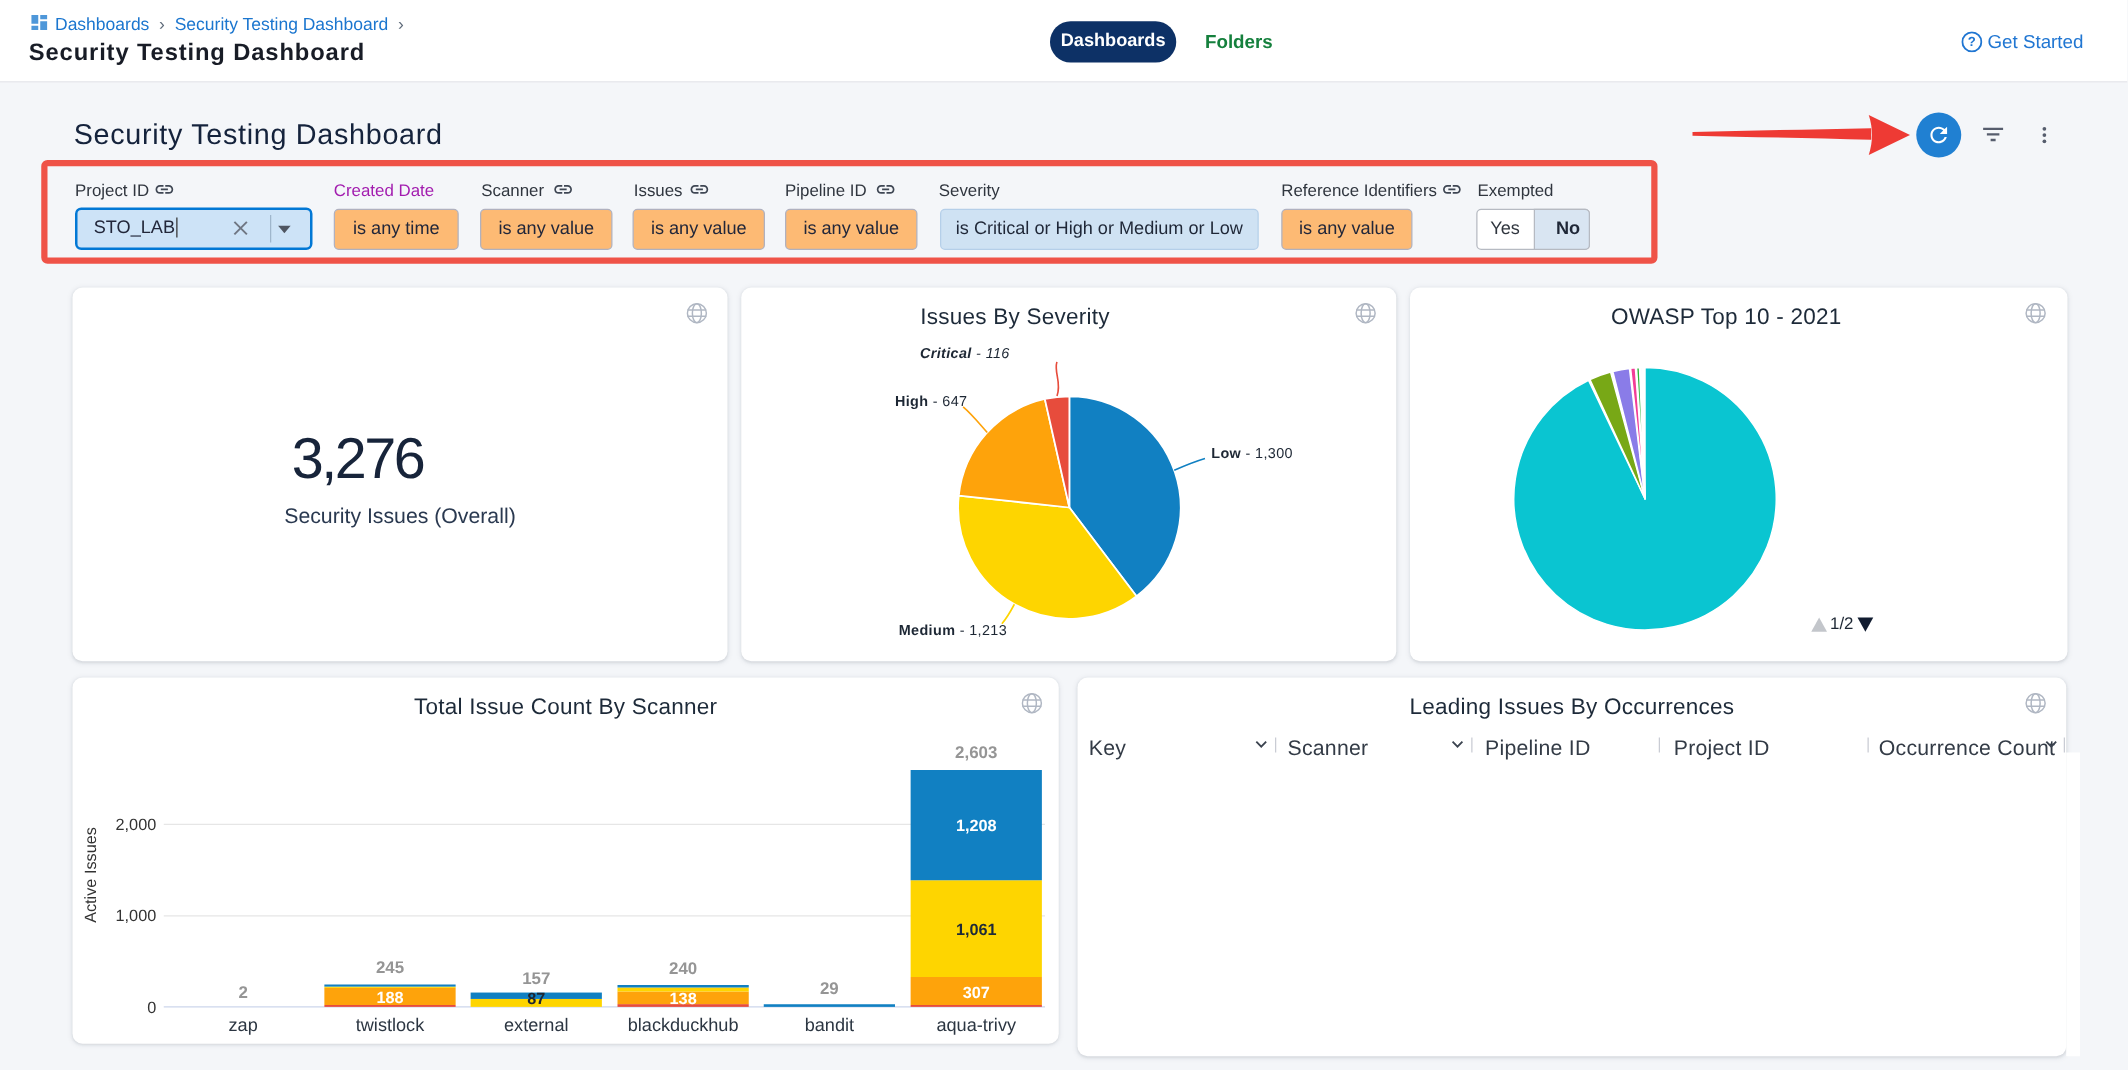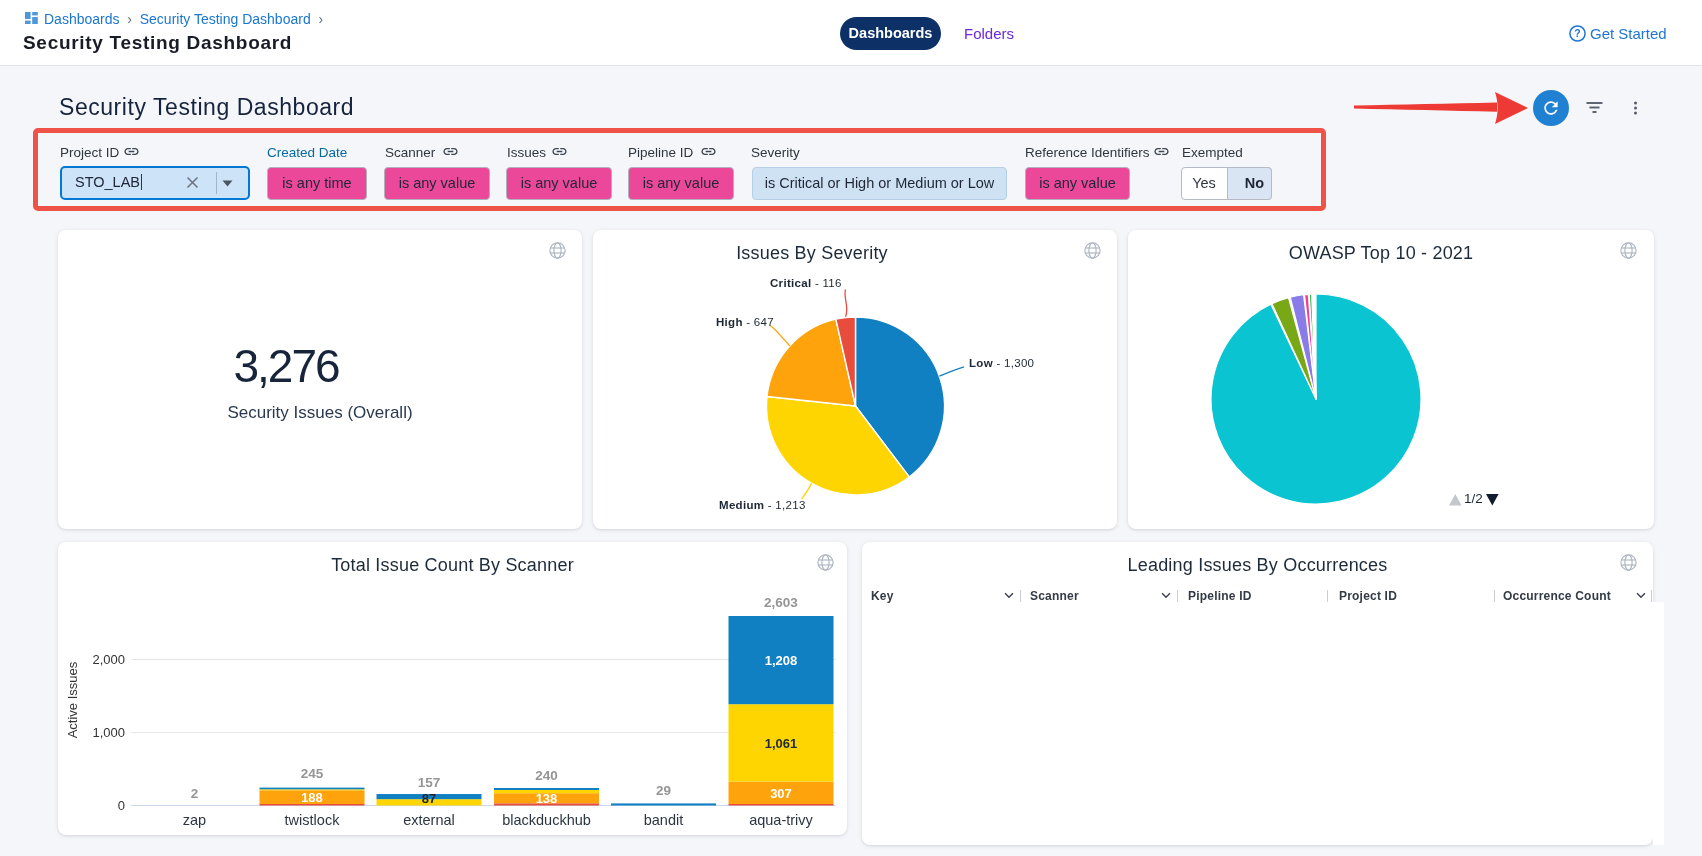--- a/index.html
+++ b/index.html
@@ -18,21 +18,21 @@
 <svg class="abs" style="left:25px;top:12px;" width="13" height="12" viewBox="0 0 13 12">
   <rect x="0" y="0" width="5.6" height="7" fill="#4e97d9"></rect>
   <rect x="0" y="8.6" width="5.6" height="3.4" fill="#4e97d9"></rect>
   <rect x="7.2" y="0" width="5.6" height="3.4" fill="#4e97d9"></rect>
   <rect x="7.2" y="5" width="5.6" height="7" fill="#4e97d9"></rect>
 </svg>
 <div class="abs" style="left:44px;top:11px;font-size:14px;color:#1b76cf;">Dashboards&nbsp;&nbsp;<span style="color:#5f6b7a;">›</span>&nbsp;&nbsp;Security Testing Dashboard&nbsp;&nbsp;<span style="color:#5f6b7a;">›</span></div>
 <div class="abs" style="left:23px;top:32px;font-size:19px;font-weight:bold;letter-spacing:.7px;color:#181c26;">Security Testing Dashboard</div>
 
 <div class="abs" style="left:840px;top:17px;width:101px;height:33px;background:#0d3166;border-radius:17px;color:#fff;font-size:14.5px;font-weight:bold;text-align:center;line-height:33px;">Dashboards</div>
-<div class="abs" style="left:964px;top:25px;font-size:15px;color:#6d28d9;">Folders</div>
+<div class="abs" style="left:964px;top:25px;font-size:15px;color:#15803d;font-weight:bold;">Folders</div>
 
 <svg class="abs" style="left:1569px;top:25px;" width="17" height="17" viewBox="0 0 17 17">
   <circle cx="8.5" cy="8.5" r="7.6" fill="none" stroke="#2076d2" stroke-width="1.5"></circle>
   <text x="8.5" y="12.2" font-size="10.5" font-weight="bold" fill="#2076d2" text-anchor="middle" font-family="Liberation Sans">?</text>
 </svg>
 <div class="abs" style="left:1590px;top:25px;font-size:15px;color:#2076d2;">Get Started</div>
 
 <div class="abs" style="left:59px;top:94px;font-size:23px;font-weight:500;letter-spacing:.55px;color:#15233c;">Security Testing Dashboard</div>
 
 <div class="abs" style="left:1533px;top:90px;width:36px;height:36px;border-radius:50%;background:#2080d2;"></div>
@@ -51,21 +51,21 @@
 </svg>
 
 <svg class="abs" style="left:1350px;top:86px;" width="182" height="44" viewBox="0 0 182 44">
   <path d="M4,19.5 C50,18.5 100,17.5 147,16.5 L147,25.8 C100,24.5 50,23.5 4,22.5 Z" fill="#ee3a34"></path>
   <path d="M145,6 L178,22 L145,38 C148.5,27 148.5,17 145,6 Z" fill="#ee3a34"></path>
 </svg>
 
 <div class="abs" style="left:33px;top:128px;width:1293px;height:83px;border:5px solid #ef5348;border-radius:5px;"></div>
 
 <div class="abs" style="left:60px;top:145px;font-size:13.5px;color:#30363f;">Project ID</div>
-<div class="abs" style="left:267px;top:145px;font-size:13.5px;color:#0369a1;">Created Date</div>
+<div class="abs" style="left:267px;top:145px;font-size:13.5px;color:#a21caf;">Created Date</div>
 <div class="abs" style="left:385px;top:145px;font-size:13.5px;color:#30363f;">Scanner</div>
 <div class="abs" style="left:507px;top:145px;font-size:13.5px;color:#30363f;">Issues</div>
 <div class="abs" style="left:628px;top:145px;font-size:13.5px;color:#30363f;">Pipeline ID</div>
 <div class="abs" style="left:751px;top:145px;font-size:13.5px;color:#30363f;">Severity</div>
 <div class="abs" style="left:1025px;top:145px;font-size:13.5px;color:#30363f;">Reference Identifiers</div>
 <div class="abs" style="left:1182px;top:145px;font-size:13.5px;color:#30363f;">Exempted</div>
 
 <svg class="abs" style="left:123px;top:143px;" width="17" height="17" viewBox="0 0 24 24">
     <use href="#linkicon"></use>
   </svg>
@@ -116,21 +116,21 @@
     <path d="M262.5,176.0 L262.50,87.00 A89,89 0 0 1 316.24,246.94 Z" fill="#1180c2"></path>
     <path d="M262.5,176.0 L316.24,246.94 A89,89 0 0 1 174.01,166.46 Z" fill="#fed500"></path>
     <path d="M262.5,176.0 L174.01,166.46 A89,89 0 0 1 242.86,89.19 Z" fill="#fea30b"></path>
     <path d="M262.5,176.0 L242.86,89.19 A89,89 0 0 1 262.50,87.00 Z" fill="#e74c3c"></path>
   </g>
   <path d="M252.6,86.8 C256.5,76 250,68 252.5,59.5" fill="none" stroke="#e74c3c" stroke-width="1.3"></path>
   <path d="M196.8,116.0 C188,106 184,101 177.5,95.5" fill="none" stroke="#fea30b" stroke-width="1.3"></path>
   <path d="M346.4,146.2 C356,142 362,139.5 371,136.8" fill="none" stroke="#1180c2" stroke-width="1.3"></path>
   <path d="M218.5,253.4 C214.5,261 211.5,265.5 208.5,269" fill="none" stroke="#fed500" stroke-width="1.3"></path>
 </svg>
-<div class="plabel" style="left:770px;top:277px;"><b>Critical</b> - 116</div>
+<div class="plabel" style="left:736px;top:277px;font-style:italic;"><b>Critical</b> - 116</div>
 <div class="plabel" style="left:716px;top:316px;"><b>High</b> - 647</div>
 <div class="plabel" style="left:969px;top:357px;"><b>Low</b> - 1,300</div>
 <div class="plabel" style="left:719px;top:499px;"><b>Medium</b> - 1,213</div>
 
 <div class="card" style="left:1128px;top:230px;width:526px;height:299px;"></div>
 <div class="ctitle" style="left:1070px;top:243px;width:622px;">OWASP Top 10 - 2021</div>
 <svg class="abs" style="left:1128px;top:230px;" width="526" height="299" viewBox="0 0 526 299">
   <g stroke="#fff" stroke-width="1.2" stroke-linejoin="round">
     <path d="M188.0,169.0 L188.00,64.00 A105,105 0 1 1 142.80,74.23 Z" fill="#0ac5d1"></path>
     <path d="M188.0,169.0 L143.96,73.68 A105,105 0 0 1 160.47,67.67 Z" fill="#78a816"></path>
@@ -259,17 +259,17 @@
 <svg class="abs" style="left:1636px;top:592px;" width="10" height="7" viewBox="0 0 11 8">
     <use href="#chev"></use>
   </svg>
 <div class="abs" style="left:1020px;top:590px;width:1px;height:12px;background:#c9ccd4;"></div>
 <div class="abs" style="left:1177px;top:590px;width:1px;height:12px;background:#c9ccd4;"></div>
 <div class="abs" style="left:1327px;top:590px;width:1px;height:12px;background:#c9ccd4;"></div>
 <div class="abs" style="left:1494px;top:590px;width:1px;height:12px;background:#c9ccd4;"></div>
 <div class="abs" style="left:1651px;top:590px;width:1px;height:12px;background:#c9ccd4;"></div>
 
 <style>
-  .filtbox { position:absolute; top:167px; height:33px; background:#ec4899; border:1px solid #b0b1bf; border-radius:4px; font-size:14.5px; color:#22273a; text-align:center; line-height:31px; }
+  .filtbox { position:absolute; top:167px; height:33px; background:#fdba74; border:1px solid #b0b1bf; border-radius:4px; font-size:14.5px; color:#22273a; text-align:center; line-height:31px; }
   .plabel { position:absolute; font-size:11.5px; color:#1d2734; letter-spacing:.3px; }
   .plabel b { font-weight:bold; }
-  .thead { position:absolute; top:589px; font-size:12px; font-weight:bold; color:#333b46; letter-spacing:.2px; }
+  .thead { position:absolute; top:589px; font-size:17px; font-weight:normal; color:#333b46; letter-spacing:.2px; }
 </style>
 
 </body></html>

